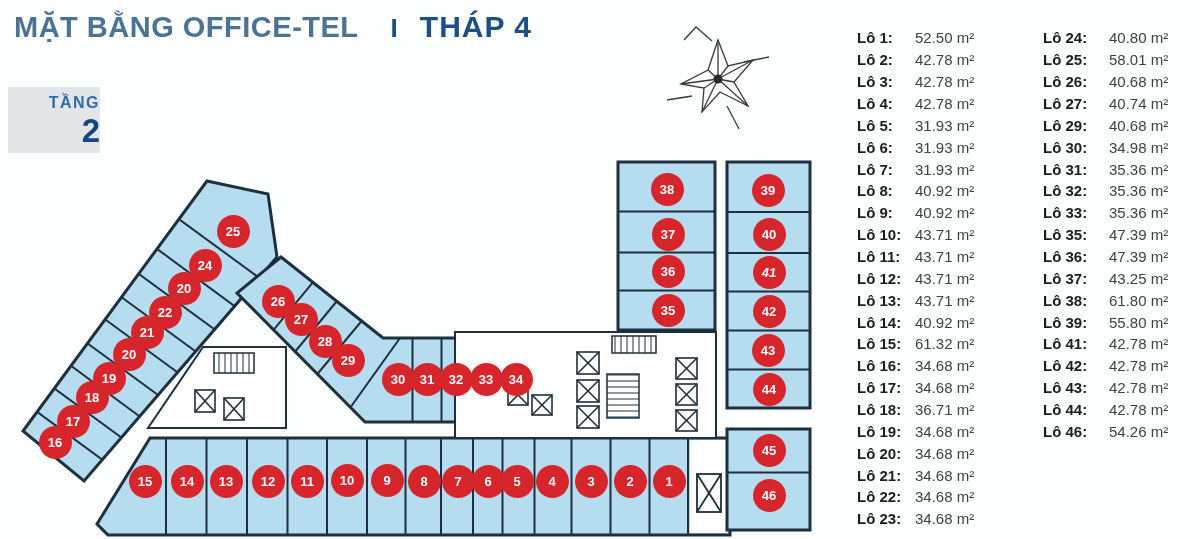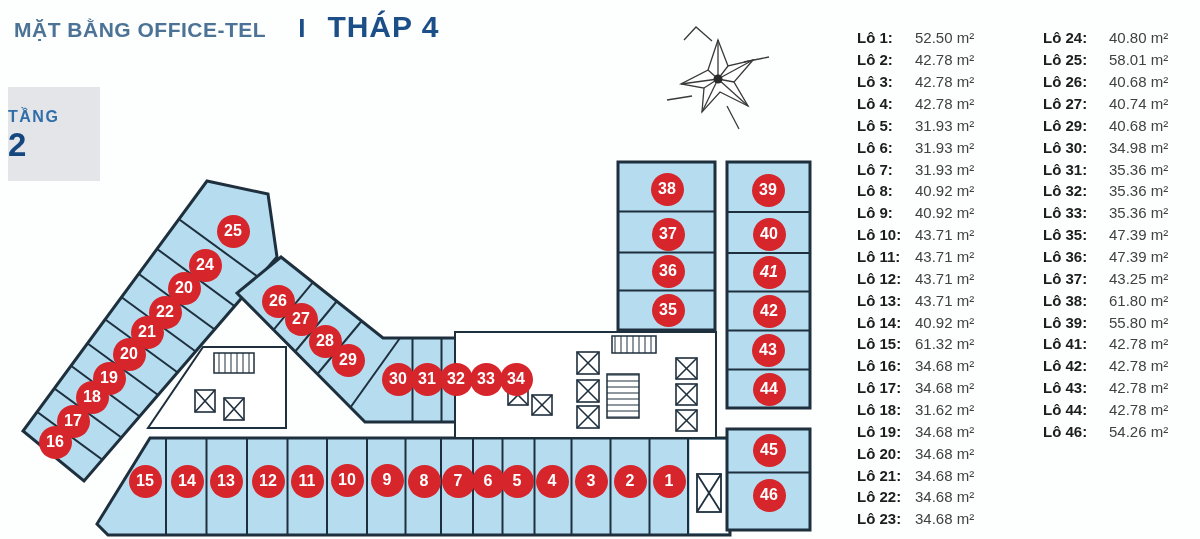--- a/index.html
+++ b/index.html
@@ -2,40 +2,40 @@
 <html style="--accent-red: #d6252b; --unit-fill: #b5ddef; --wall: #1e2f3d; --title-blue: #4c7396; --tower-navy: #1c4e87; --badge-bg: #e3e5e8;"><head>
 <meta charset="utf-8">
 <style>
   html,body{margin:0;padding:0;background:#ffffff;}
   .stage{
     position:relative;width:1200px;height:539px;overflow:hidden;background:#fdfefe;
     font-family:"Liberation Sans", sans-serif;
   }
   
   .hdr{position:absolute;left:14px;top:10px;display:flex;align-items:baseline;white-space:nowrap;}
-  .hdr .title{font-size:21px;font-weight:700;color:var(--title-blue);letter-spacing:.5px;}
+  .hdr .title{font-size:29px;font-weight:700;color:var(--title-blue);letter-spacing:.5px;}
   .hdr .sep{font-size:26px;font-weight:700;color:var(--tower-navy);margin:0 22px 0 32px;}
   .hdr .tower{font-size:30px;font-weight:700;color:var(--tower-navy);letter-spacing:1px;}
   
-  .badge{position:absolute;left:8px;top:87px;width:92px;height:94px;background:var(--badge-bg);
-         display:flex;flex-direction:column;align-items:flex-start;justify-content:center;gap:2px;}
+  .badge{position:absolute;left:8px;top:87px;width:92px;height:66px;background:var(--badge-bg);
+         display:flex;flex-direction:column;align-items:flex-end;justify-content:center;gap:2px;}
   .badge .flabel{font-size:16px;font-weight:700;color:#2f6ea8;letter-spacing:1.5px;}
   .badge .fnum{font-size:33px;font-weight:700;color:#15477e;line-height:1;}
   
   .legend-col{position:absolute;top:27px;display:flex;flex-direction:column;}
   .legend-col .legend-row{height:21.86px;display:flex;align-items:center;font-size:15px;}
   .legend-col .lot-label{font-weight:700;color:#1d1d1d;}
   .legend-col .lot-area{color:#414141;}
   .col1{left:857px;} .col1 .lot-label{width:58px;}
   .col2{left:1043px;} .col2 .lot-label{width:66px;}
   
   .plan-svg{position:absolute;left:0;top:0;}
   .unit-circle{
     position:absolute;width:33px;height:33px;margin:-16.5px 0 0 -16.5px;border-radius:50%;
-    background:var(--accent-red);color:#ffffff;font-size:16px;font-weight:700;
+    background:var(--accent-red);color:#ffffff;font-size:13px;font-weight:700;
     display:flex;align-items:center;justify-content:center;line-height:1;
   }
 </style>
 </head>
 <body>
 
 <div class="stage">
 
   <div class="hdr">
     <span class="title">MẶT BẰNG OFFICE-TEL</span>
@@ -325,21 +325,21 @@
       <div class="legend-row">
         <span class="lot-label">Lô 16:</span>
         <span class="lot-area">34.68 m²</span>
       </div>
       <div class="legend-row">
         <span class="lot-label">Lô 17:</span>
         <span class="lot-area">34.68 m²</span>
       </div>
       <div class="legend-row">
         <span class="lot-label">Lô 18:</span>
-        <span class="lot-area">31.62 m²</span>
+        <span class="lot-area">36.71 m²</span>
       </div>
       <div class="legend-row">
         <span class="lot-label">Lô 19:</span>
         <span class="lot-area">34.68 m²</span>
       </div>
       <div class="legend-row">
         <span class="lot-label">Lô 20:</span>
         <span class="lot-area">34.68 m²</span>
       </div>
       <div class="legend-row">

